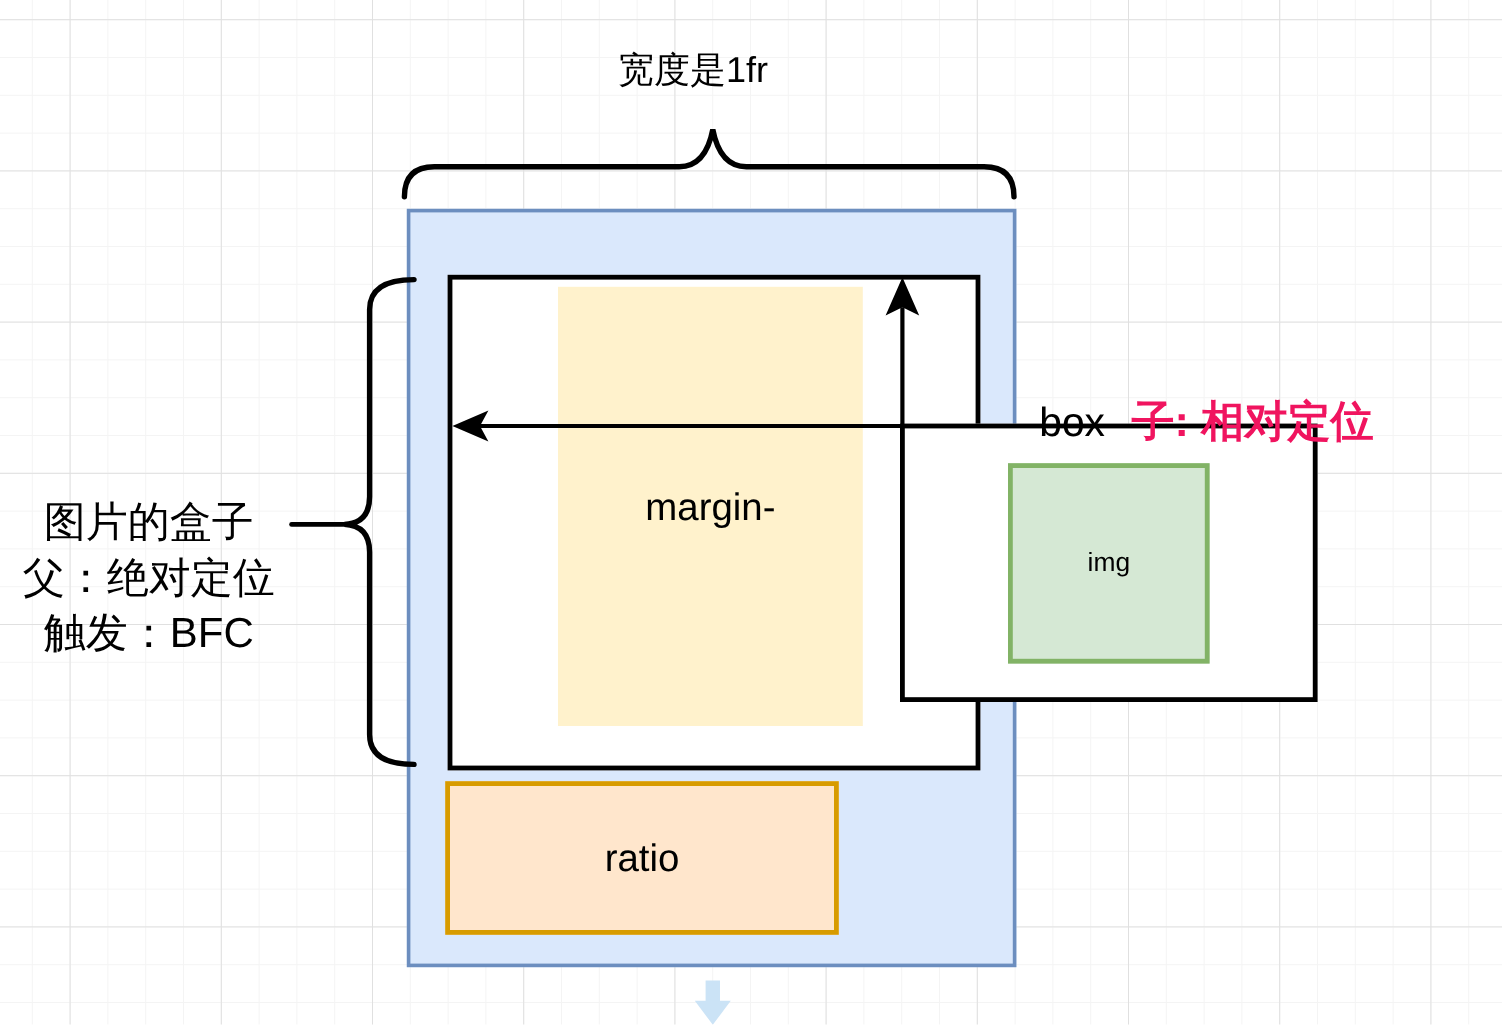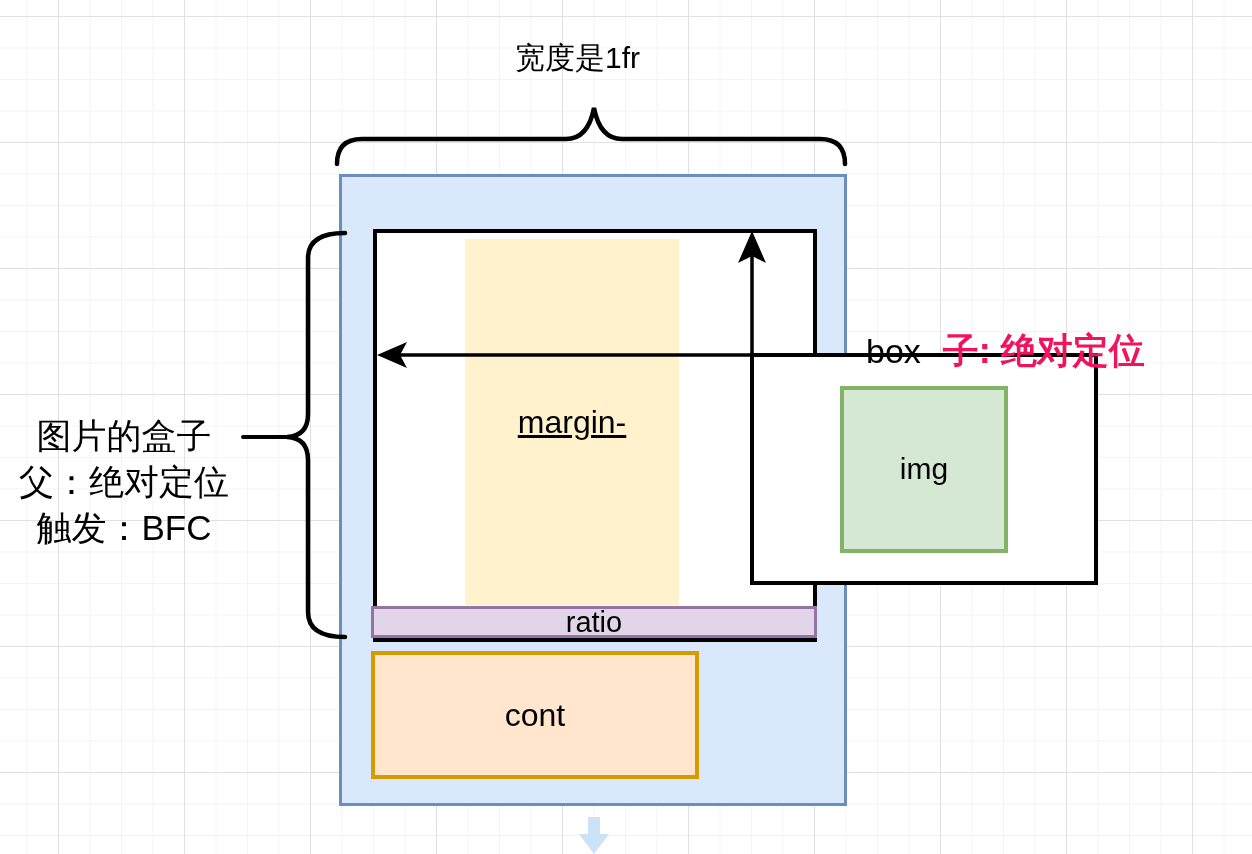--- a/index.html
+++ b/index.html
@@ -18,34 +18,34 @@
     background-size:126px 126px,126px 126px,31.5px 31.5px,31.5px 31.5px;
     background-position:58px 0,0 16px,26.5px 0,0 16px;
   }
   .abs{position:absolute;box-sizing:border-box;}
   .center{display:flex;align-items:center;justify-content:center;}
 
   #blue-box{left:339px;top:174px;width:508px;height:632px;
     background:var(--blue-fill);border:3px solid var(--blue-border);z-index:1;}
   #white-box{left:373px;top:229px;width:444px;height:413px;
     background:#ffffff;border:4px solid #000;z-index:2;}
-  #yellow-rect{left:465px;top:239px;width:214px;height:366px;
+  #yellow-rect{left:465px;top:239px;width:254px;height:366px;
     background:var(--yellow-fill);z-index:3;
-    flex-direction:column;font-size:32px;line-height:44px;text-align:center;text-decoration:underline;}
+    flex-direction:column;font-size:32px;line-height:44px;text-align:center;}
   #ratio-bar{left:371px;top:606px;width:446px;height:32px;
     background:var(--purple-fill);border:3px solid var(--purple-border);
     z-index:4;font-size:29px;}
   #cont-box{left:371px;top:651px;width:328px;height:128px;
     background:var(--orange-fill);border:4px solid var(--orange-border);
     z-index:3;font-size:32px;}
   #img-box{left:750px;top:353px;width:348px;height:232px;
     background:#ffffff;border:4px solid #000;z-index:10;}
   #green-box{width:160px;height:159px;
     background:var(--green-fill);border:4px solid var(--green-border);
-    font-size:30px;}
+    font-size:22px;}
 
   #svg-overlay{position:absolute;inset:0;z-index:20;pointer-events:none;}
 
   #diagram-title{left:400px;top:38px;width:355px;text-align:center;
     font-size:30px;z-index:30;}
   #box-label{left:866px;top:286px;display:flex;align-items:baseline;gap:22px;z-index:30;margin-top:41px;}
   #box-label .plain{font-size:34px;}
   #box-label .hot{font-size:36px;font-weight:bold;color:var(--accent-pink);}
   #left-note{left:0;top:365px;width:248px;text-align:center;
     font-size:35px;line-height:46px;z-index:30;margin-top:48px;}
@@ -57,26 +57,23 @@
   <div id="grid"></div>
 
   <div id="blue-box" class="abs"></div>
 
   <div id="white-box" class="abs"></div>
 
   <div id="yellow-rect" class="abs center">
     <span>margin-</span>
   </div>
 
-  <div id="ratio-bar" class="abs center">
-    <span>ratio</span>
-  </div>
 
   <div id="cont-box" class="abs center">
-    <span>cont</span>
+    <span>ratio</span>
   </div>
 
   <div id="img-box" class="abs center">
     <div id="green-box" class="center">
       <span>img</span>
     </div>
   </div>
 
   <svg id="svg-overlay" width="1252" height="854" viewBox="0 0 1252 854">
 
@@ -94,21 +91,21 @@
     <path d="M 752 355 L 400 355" fill="none" stroke="#000" stroke-width="3.5"></path>
     <polygon points="377,355 407,342 400,355 407,368" fill="#000"></polygon>
 
     <polygon points="588,817 600,817 600,834 609,834 594,854 579,834 588,834" fill="var(--down-arrow)"></polygon>
   </svg>
 
   <div id="diagram-title" class="abs">宽度是1fr</div>
 
   <div id="box-label" class="abs">
     <span class="plain">box</span>
-    <span class="hot">子: 绝对定位</span>
+    <span class="hot">子: 相对定位</span>
   </div>
 
   <div id="left-note" class="abs">
     <div>图片的盒子</div>
     <div>父：绝对定位</div>
     <div>触发：BFC</div>
   </div>
 </div>
 
 </body></html>

